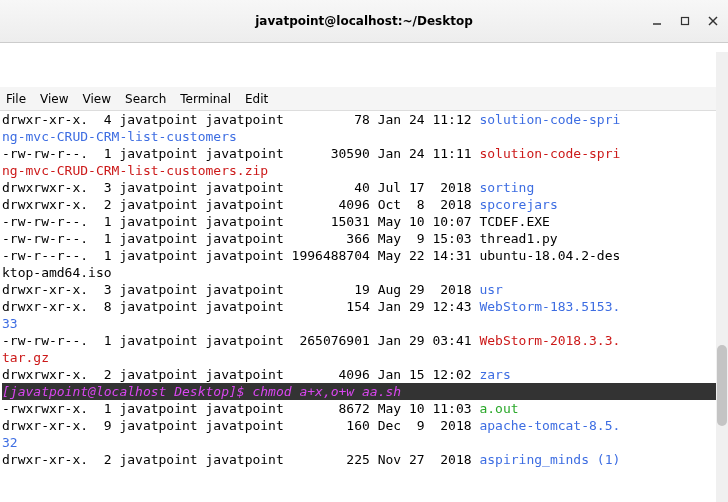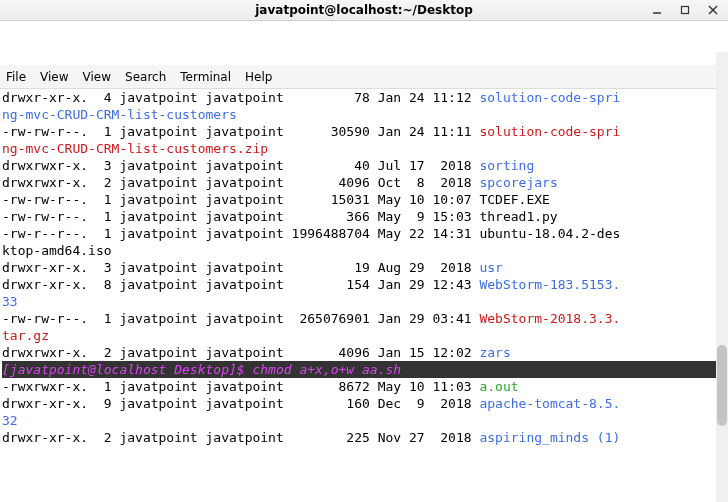--- a/index.html
+++ b/index.html
@@ -9,21 +9,21 @@
   background: #fff;
   width: 728px;
   height: 502px;
   overflow: hidden;
   display: flex;
   flex-direction: column;
 }
 .titlebar {
   background: linear-gradient(#f7f7f7, #ededed);
   border-bottom: 1px solid #ccc;
-  height: 21px;
+  height: 43px;
   display: flex;
   align-items: center;
   position: relative;
   font-family: "DejaVu Sans", "Liberation Sans", sans-serif;
   padding-left: 47px;
 }
 .title-text {
   position: absolute;
   left: 50%;
   transform: translateX(-50%);
@@ -114,21 +114,21 @@
     </span>
   </div>
 </div>
 
 <div class="menubar">
   <span class="menu-item">File</span>
   <span class="menu-item">View</span>
   <span class="menu-item">View</span>
   <span class="menu-item">Search</span>
   <span class="menu-item">Terminal</span>
-  <span class="menu-item">Help</span>
+  <span class="menu-item">Edit</span>
 </div>
 
 <div class="terminal"><span><span>drwxr-xr-x.  4 javatpoint javatpoint         78 Jan 24 11:12 </span><span class="blue">solution-code-spri</span></span>
 <span class="blue">ng-mvc-CRUD-CRM-list-customers</span>
 <span><span>-rw-rw-r--.  1 javatpoint javatpoint      30590 Jan 24 11:11 </span><span class="red">solution-code-spri</span></span>
 <span class="red">ng-mvc-CRUD-CRM-list-customers.zip</span>
 <span><span>drwxrwxr-x.  3 javatpoint javatpoint         40 Jul 17  2018 </span><span class="blue">sorting</span></span>
 <span><span>drwxrwxr-x.  2 javatpoint javatpoint       4096 Oct  8  2018 </span><span class="blue">spcorejars</span></span>
 <span>-rw-rw-r--.  1 javatpoint javatpoint      15031 May 10 10:07 TCDEF.EXE</span>
 <span>-rw-rw-r--.  1 javatpoint javatpoint        366 May  9 15:03 thread1.py</span>

